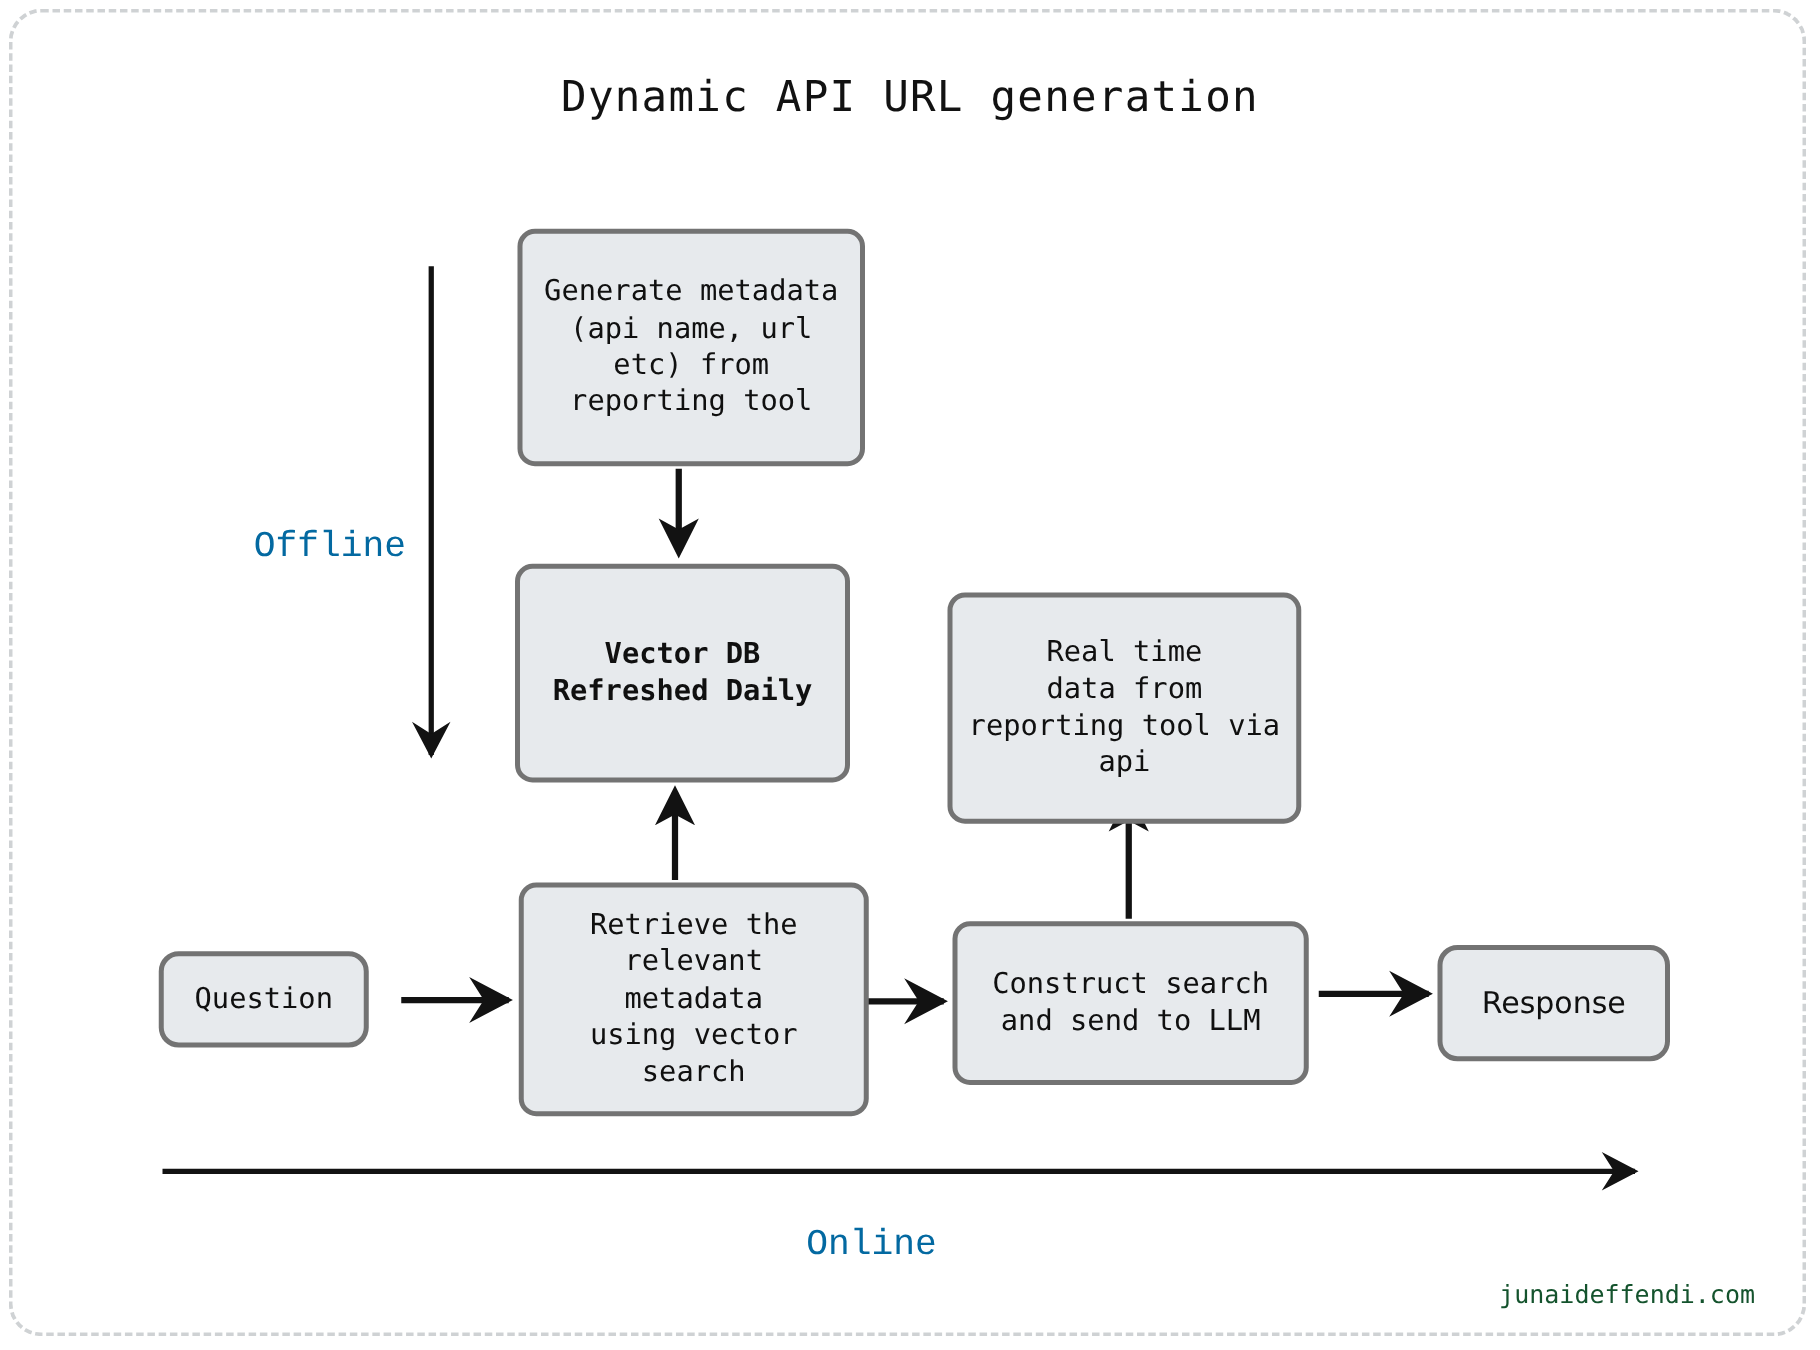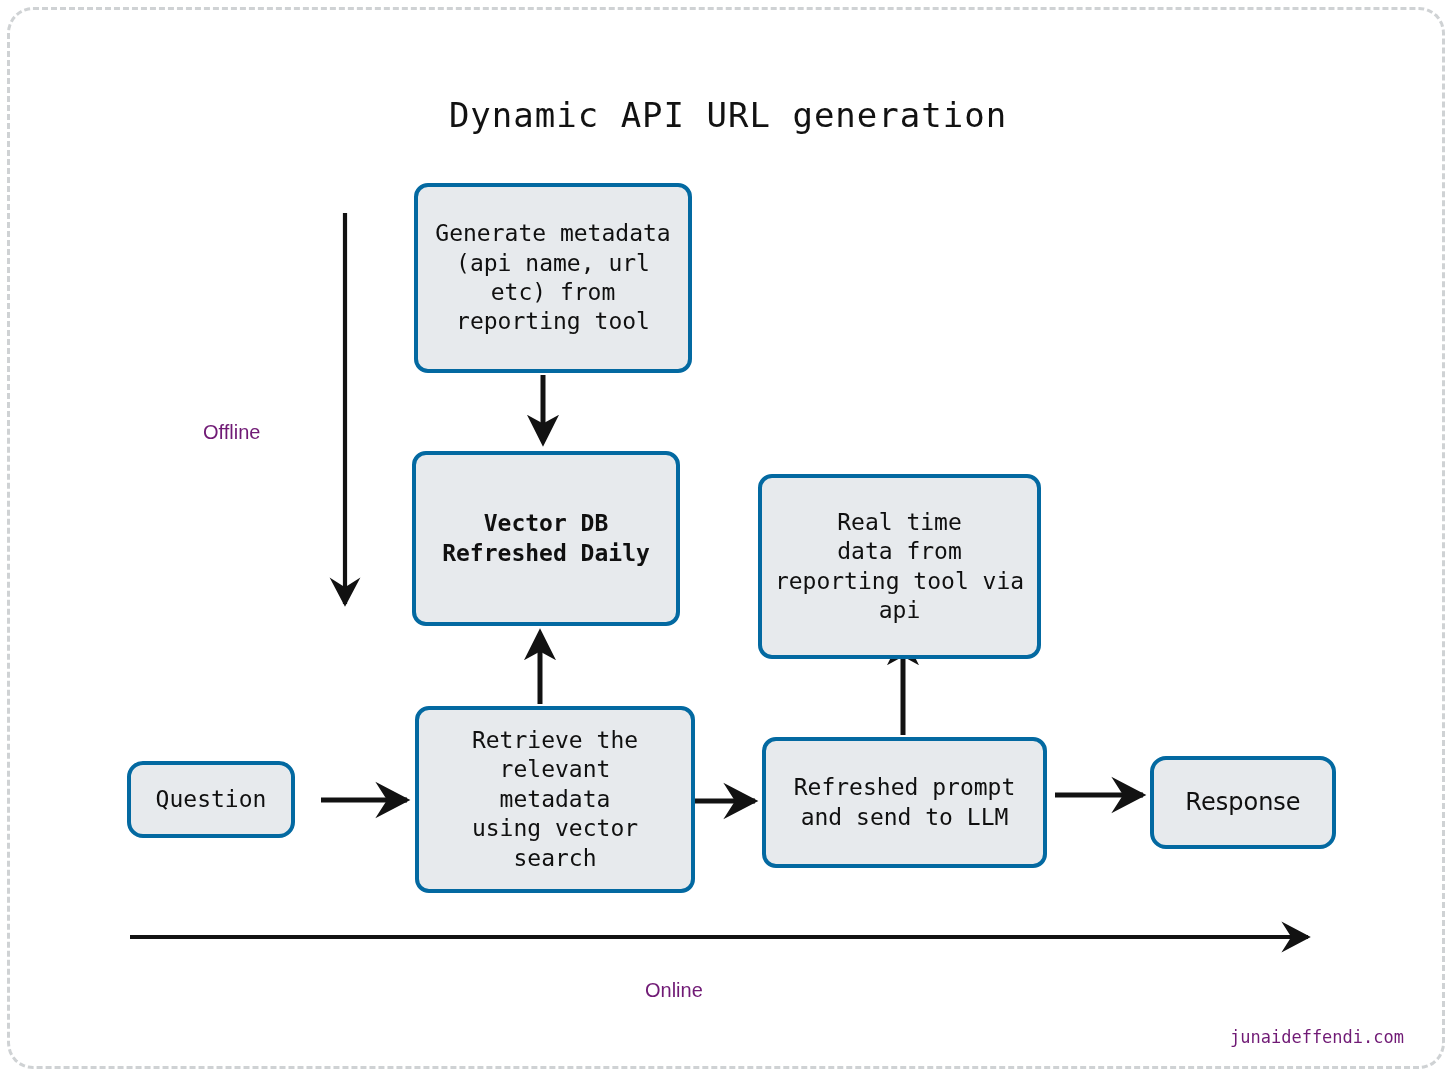--- a/index.html
+++ b/index.html
@@ -35,26 +35,25 @@
     position: absolute;
     left: 0;
     top: 58px;
     width: 1456px;
     text-align: center;
     font-family: "DejaVu Sans Mono", monospace;
     font-size: 34px;
     letter-spacing: 1px;
     color: #121212;
     white-space: pre;
-    margin-top: 37px;
   }
   .node {
     position: absolute;
     background: #e7eaed;
-    border: 4px solid #0369a1;
+    border: 4px solid #737373;
     border-radius: 14px;
     box-sizing: border-box;
     display: flex;
     align-items: center;
     justify-content: center;
     text-align: center;
     font-family: "DejaVu Sans Mono", monospace;
     font-size: 23px;
     line-height: 1.28;
     color: #101010;
@@ -69,35 +68,35 @@
   #node-generate-metadata { left: 414px; top: 183px;  width: 278px; height: 190px; }
   #node-vector-db        { left: 412px; top: 451px;  width: 268px; height: 175px; font-weight: bold; }
   #node-realtime-data    { left: 758px; top: 474px;  width: 283px; height: 185px; }
   #node-retrieve         { left: 415px; top: 706px;  width: 280px; height: 187px; }
   #node-construct-prompt { left: 762px; top: 737px;  width: 285px; height: 131px; }
   #node-question         { left: 127px; top: 761px;  width: 168px; height: 77px;  border-radius: 16px; }
   #node-response         { left: 1150px; top: 756px; width: 186px; height: 93px;  border-radius: 16px; }
 
   .phase-label {
     position: absolute;
-    font-family: Liberation Sans, sans-serif;
-    font-size: 20px;
-    color: #701a75;
+    font-family: Liberation Mono, monospace;
+    font-size: 29px;
+    color: #0369a1;
     white-space: pre;
   }
   #label-offline { left: 203px; top: 421px; }
   #label-online  { left: 645px; top: 979px; }
 
   #watermark {
     position: absolute;
     right: 52px;
     bottom: 33px;
     font-family: "DejaVu Sans Mono", monospace;
-    font-size: 17px;
-    color: #701a75;
+    font-size: 20px;
+    color: #14532d;
     white-space: pre;
   }
   #edges {
     position: absolute;
     left: 0; top: 0;
     width: 1456px;
     height: 1080px;
     pointer-events: none;
   }
 </style>
@@ -165,21 +164,21 @@
 data from
 reporting tool via
 api</div>
 
   <div class="node" id="node-retrieve">Retrieve the
 relevant
 metadata
 using vector
 search</div>
 
-  <div class="node" id="node-construct-prompt">Refreshed prompt
+  <div class="node" id="node-construct-prompt">Construct search
 and send to LLM</div>
 
   <div class="node" id="node-question">Question</div>
 
   <div class="node sans" id="node-response">Response</div>
 
   <div class="phase-label" id="label-offline">Offline</div>
 
   <div class="phase-label" id="label-online">Online</div>
 

